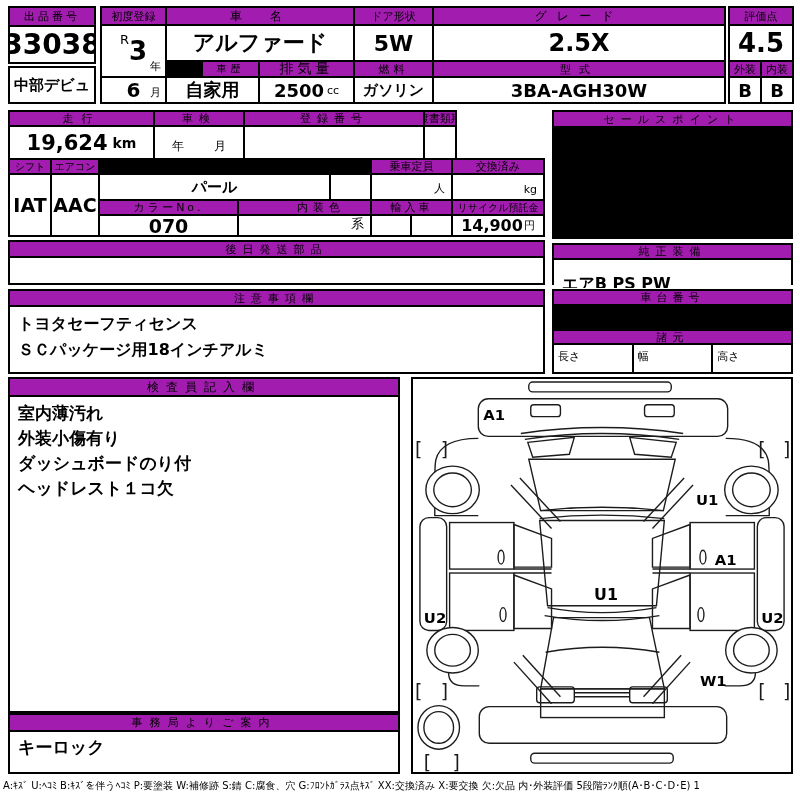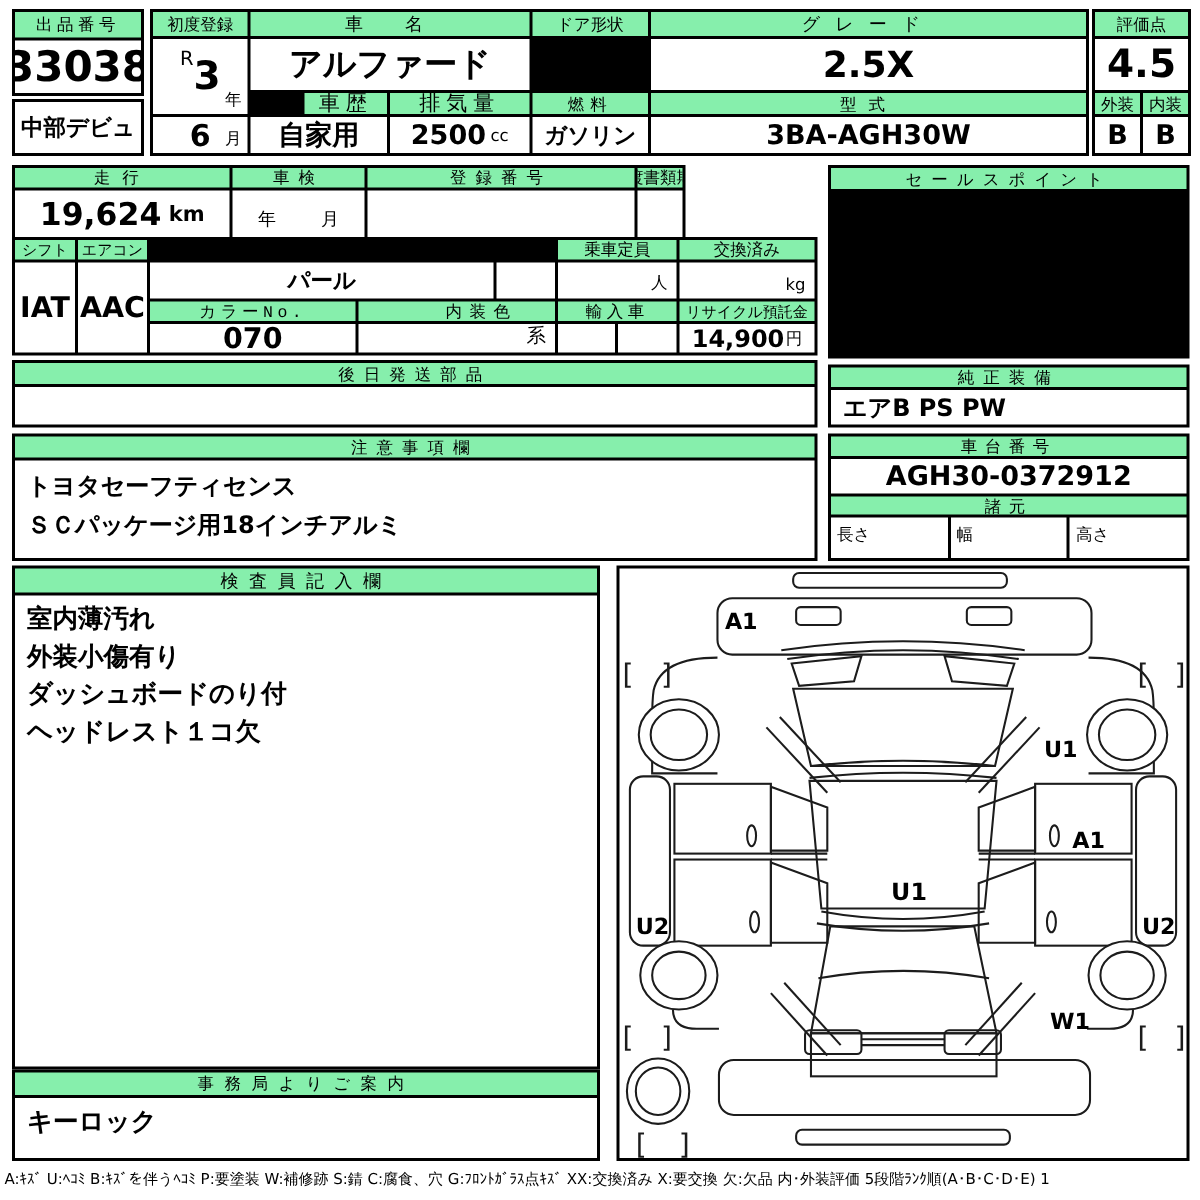--- a/index.html
+++ b/index.html
@@ -1,21 +1,21 @@
 <!DOCTYPE html>
 <html><head>
 <meta charset="utf-8">
 <style>
   html,body{margin:0;padding:0;background:#fff;}
   .sheet{position:relative;width:800px;height:800px;background:#fff;overflow:hidden;
          font-family:"DejaVu Sans","Liberation Sans",sans-serif;color:#000;}
   .box{position:absolute;background:#000;display:grid;gap:2px;padding:2px;box-sizing:border-box;}
   .c{background:#fff;display:flex;align-items:center;justify-content:center;
      font-size:12px;overflow:hidden;position:relative;white-space:nowrap;}
-  .h{background:#86efac;font-weight:normal;font-family:Liberation Mono, monospace;}
+  .h{background:#a21caf;font-weight:normal;}
   .v{font-weight:bold;}
   .bl{justify-content:flex-start;align-items:flex-start;text-align:left;}
   .unitbr{position:absolute;right:4px;bottom:2px;font-size:11px;font-weight:normal;}
   .pairs{display:flex;align-items:flex-end;justify-content:center;gap:30px;
          padding-bottom:3px;font-size:12px;}
   .lines{display:block;padding:4px 8px;}
   .legend{position:absolute;left:3px;top:779px;width:794px;font-size:10px;
           white-space:nowrap;letter-spacing:0px;}
   svg text{font-family:"DejaVu Sans","Liberation Sans",sans-serif;}
 </style>
@@ -38,28 +38,29 @@
       <span style="font-size:13px;align-self:flex-start;margin-top:6px;">R</span>
         <span class="v" style="font-size:26px;">3</span>
       <span class="unitbr">年</span>
     </div>
     <div class="c" style="grid-area:4/1;">
       <span class="v" style="font-size:20px;">6</span>
       <span class="unitbr">月</span>
     </div>
     <div class="c h" style="grid-area:1/2/2/4;letter-spacing:8px;">車　名</div>
     <div class="c v" style="grid-area:2/2/3/4;font-size:22px;">アルファード</div>
-    <div class="c h" style="grid-area:3/2;letter-spacing:4px;font-size:14px;margin-left:36px;">車歴</div>
+    <div class="c h" style="grid-area:3/2;letter-spacing:4px;font-size:10px;margin-left:36px;">車歴</div>
     <div class="c v" style="grid-area:4/2;font-size:18px;">自家用</div>
     <div class="c h" style="grid-area:3/3;letter-spacing:4px;font-size:14px;">排気量</div>
     <div class="c" style="grid-area:4/3;gap:3px;">
       <span class="v" style="font-size:18px;">2500</span>
       <span style="font-size:11px;">cc</span>
     </div>
     <div class="c h" style="grid-area:1/4;font-size:11px;">ドア形状</div>
+    <div class="c v" style="grid-area:2/4;font-size:22px;">5W</div>
     <div class="c h" style="grid-area:3/4;letter-spacing:4px;font-size:11px;">燃料</div>
     <div class="c v" style="grid-area:4/4;font-size:15px;">ガソリン</div>
     <div class="c h" style="grid-area:1/5;letter-spacing:10px;">グレード</div>
     <div class="c v" style="grid-area:2/5;font-size:24px;">2.5X</div>
     <div class="c h" style="grid-area:3/5;letter-spacing:8px;font-size:11px;">型式</div>
     <div class="c v" style="grid-area:4/5;font-size:18px;">3BA-AGH30W</div>
   </div>
 
   <div class="box" style="left:728px;top:6px;width:66px;height:98px;grid-template-columns:1fr 1fr;grid-template-rows:16px 34px 14px 1fr;">
     <div class="c h" style="grid-area:1/1/2/3;font-size:11px;">評価点</div>
@@ -119,34 +120,33 @@
     <div class="c h" style="letter-spacing:6px;font-size:11px;">後日発送部品</div>
     <div class="c"></div>
   </div>
 
   <div class="box" style="left:552px;top:110px;width:241px;height:129px;grid-template-rows:14px 1fr;">
     <div class="c h" style="letter-spacing:6px;font-size:11px;">セールスポイント</div>
   </div>
 
   <div class="box" style="left:552px;top:243px;width:241px;height:42px;grid-template-rows:13px 1fr;">
     <div class="c h" style="letter-spacing:6px;font-size:11px;">純正装備</div>
-    <div class="c v bl" style="font-size:16px;padding:2px 8px;">エアB PS PW</div>
+    <div class="c v bl" style="font-size:16px;padding:14px 8px;">エアB PS PW</div>
   </div>
 
   <div class="box" style="left:8px;top:289px;width:537px;height:85px;grid-template-rows:14px 1fr;">
     <div class="c h" style="letter-spacing:6px;font-size:11px;">注意事項欄</div>
     <div class="c lines">
       <div class="v" style="font-size:16px;line-height:26px;">トヨタセーフティセンス</div>
       <div class="v" style="font-size:16px;line-height:26px;">ＳＣパッケージ用18インチアルミ</div>
     </div>
   </div>
 
   <div class="box" style="left:552px;top:289px;width:241px;height:85px;grid-template-columns:1fr 1fr 1fr;grid-template-rows:13px 23px 12px 1fr;">
     <div class="c h" style="grid-area:1/1/2/4;letter-spacing:5px;font-size:11px;">車台番号</div>
-    <div class="c v" style="grid-area:2/1/3/4;font-size:18px;">AGH30-0372912</div>
     <div class="c h" style="grid-area:3/1/4/4;letter-spacing:5px;font-size:11px;">諸元</div>
     <div class="c bl" style="grid-area:4/1;padding:4px;font-size:11px;">長さ</div>
     <div class="c bl" style="grid-area:4/2;padding:4px;font-size:11px;">幅</div>
     <div class="c bl" style="grid-area:4/3;padding:4px;font-size:11px;">高さ</div>
   </div>
 
   <div class="box" style="left:8px;top:377px;width:392px;height:336px;grid-template-rows:16px 1fr;">
     <div class="c h" style="letter-spacing:7px;font-size:12px;">検査員記入欄</div>
     <div class="c lines">
       <div class="v" style="font-size:17px;line-height:25px;">室内薄汚れ</div>

